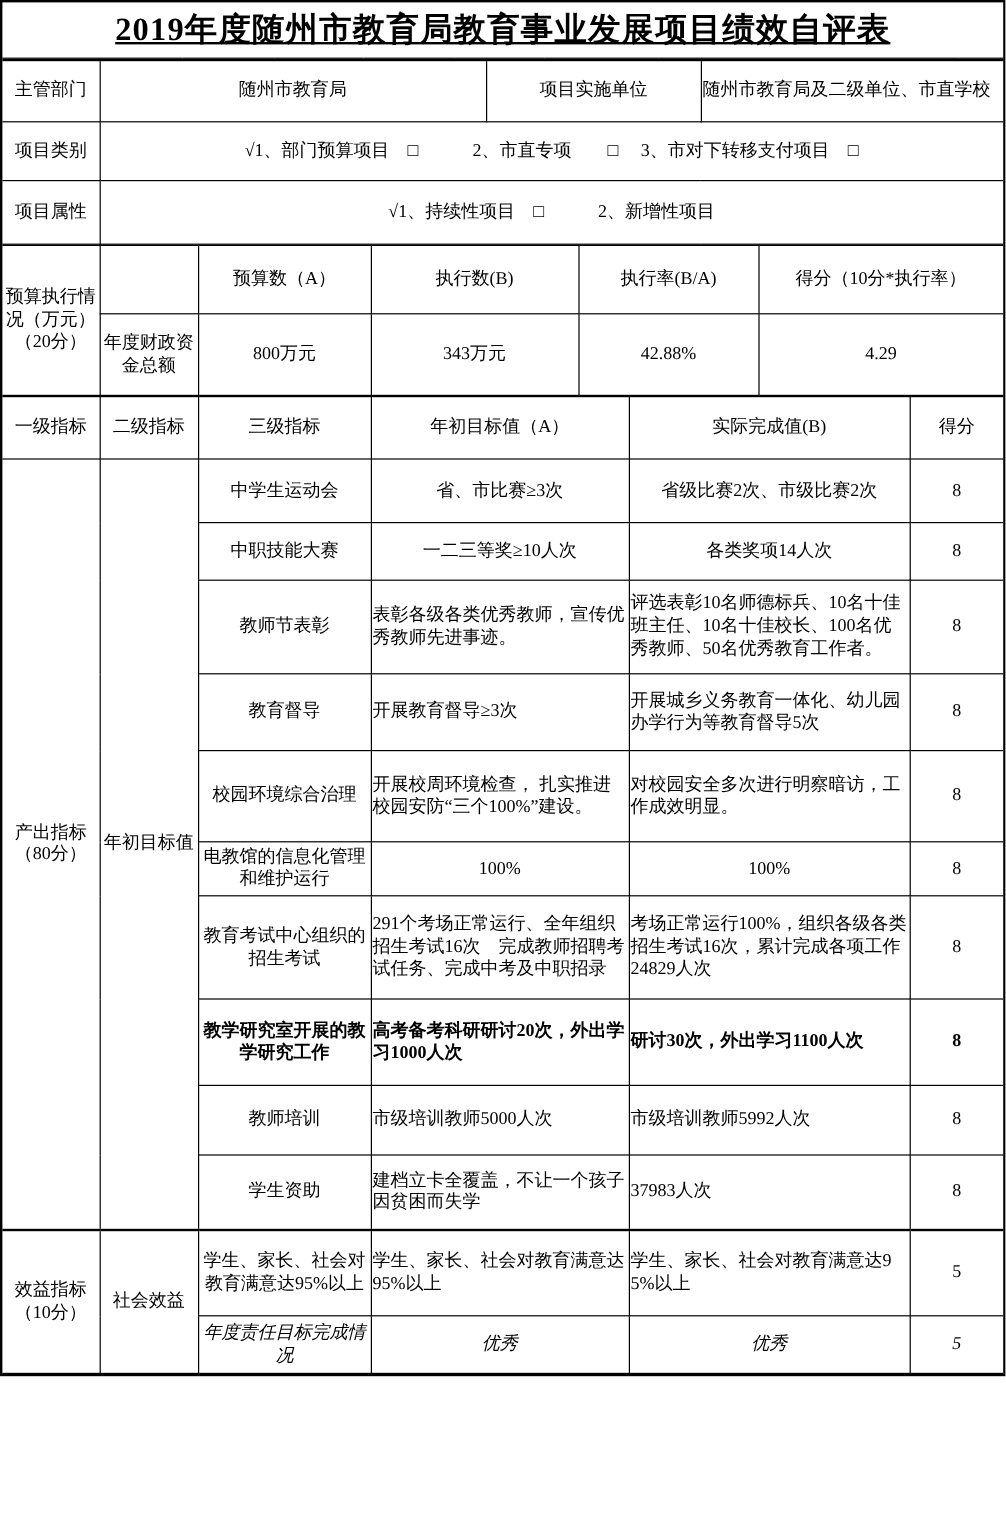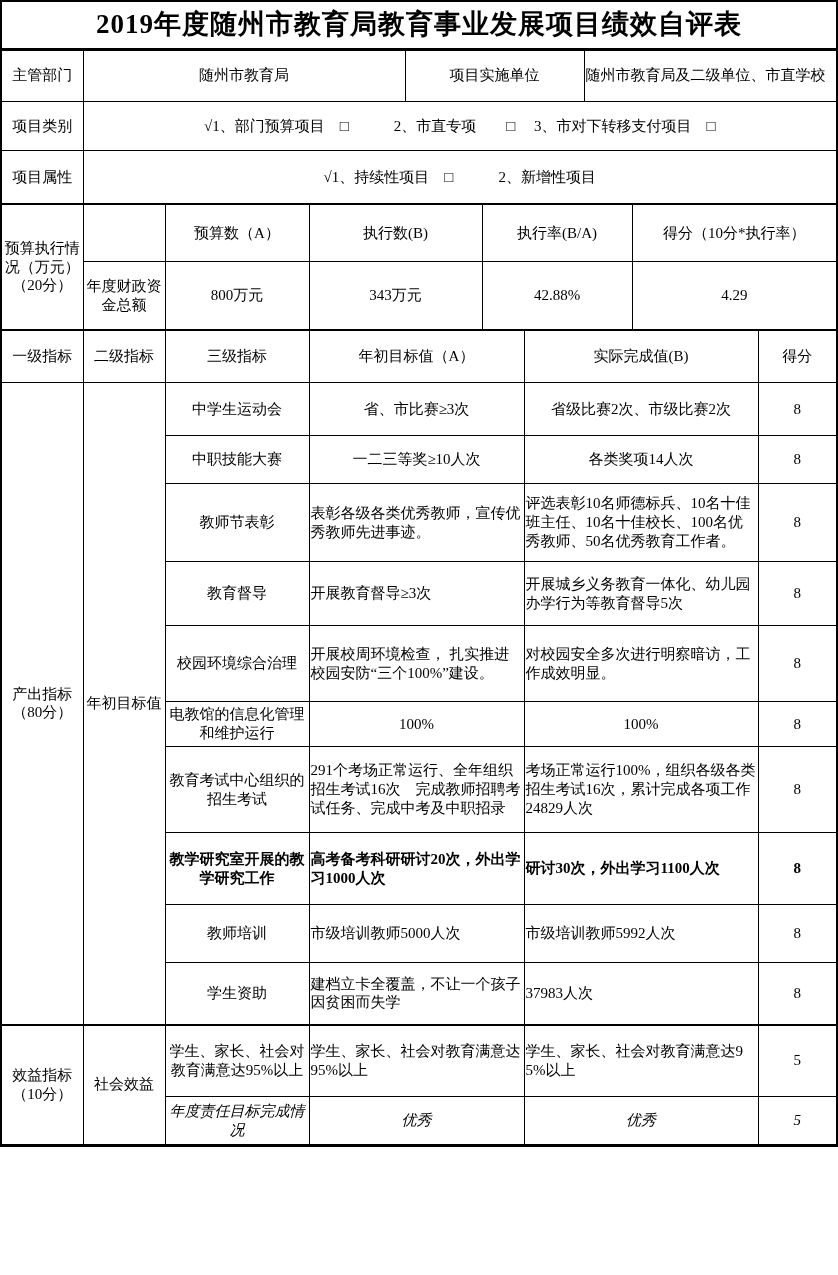--- a/index.html
+++ b/index.html
@@ -6,21 +6,21 @@
   body{width:838px;font-family:"Liberation Serif","DejaVu Serif",serif;color:#000;}
   .sheet{box-sizing:border-box;width:838px;border:2px solid #000;background:#fff;}
   table{border-collapse:collapse;table-layout:fixed;width:100%;}
   td{border:1px solid #000;text-align:center;vertical-align:middle;
      font-size:15px;line-height:1.25;padding:2px 4px;box-sizing:border-box;
      overflow:hidden;word-break:break-all;}
   td:first-child{border-left:none;}
   td:last-child{border-right:none;}
   
   .tA td.title-cell{border:none;border-bottom:1px solid #000;
-     font-size:27px;font-weight:bold;letter-spacing:1px;padding:4px 0;}
+     font-size:27px;font-weight:bold;letter-spacing:1px;padding:4px 0;text-decoration:underline;}
   .tA tr.date-row td{border:none;border-left:1px solid #9db6d9;text-align:left;}
   .tA tr.date-row td:first-child{border-left:none;}
   .tB{border-top:2px solid #000;}
   .tD tr.benefit-first td{border-top-width:2px;}
   .left{text-align:left;}
   .center{text-align:center;}
   .pre{white-space:pre;}
   .tight{padding:2px 1px;margin-top:34px;}
   .lbl{padding:2px 1px;}
 </style>

